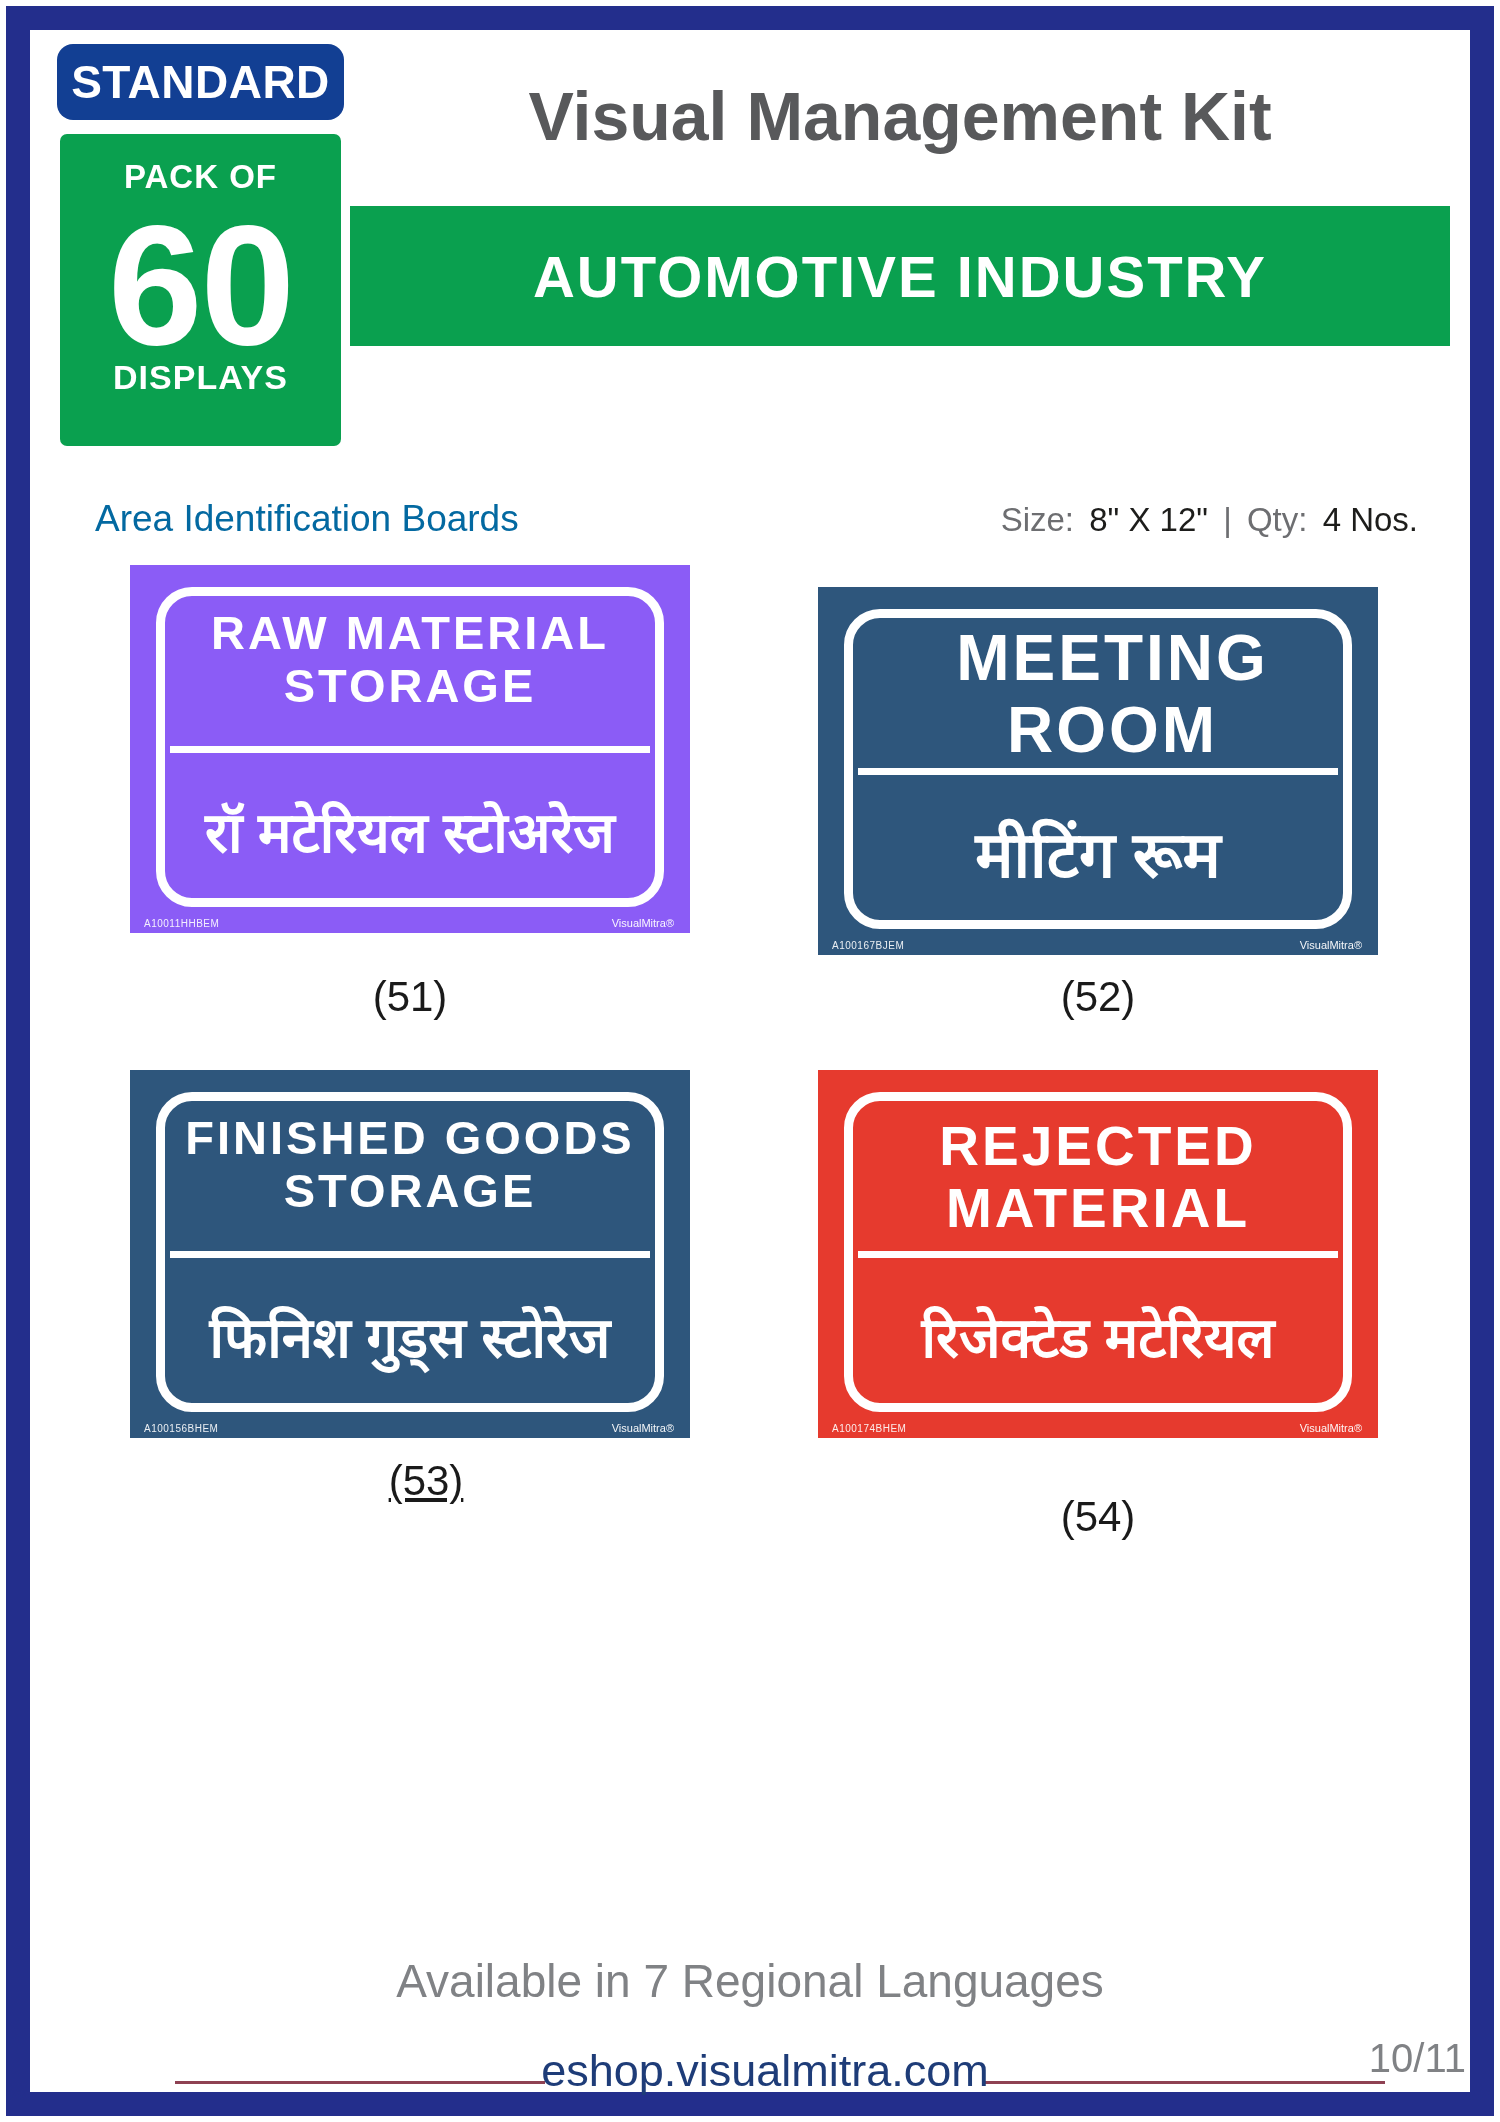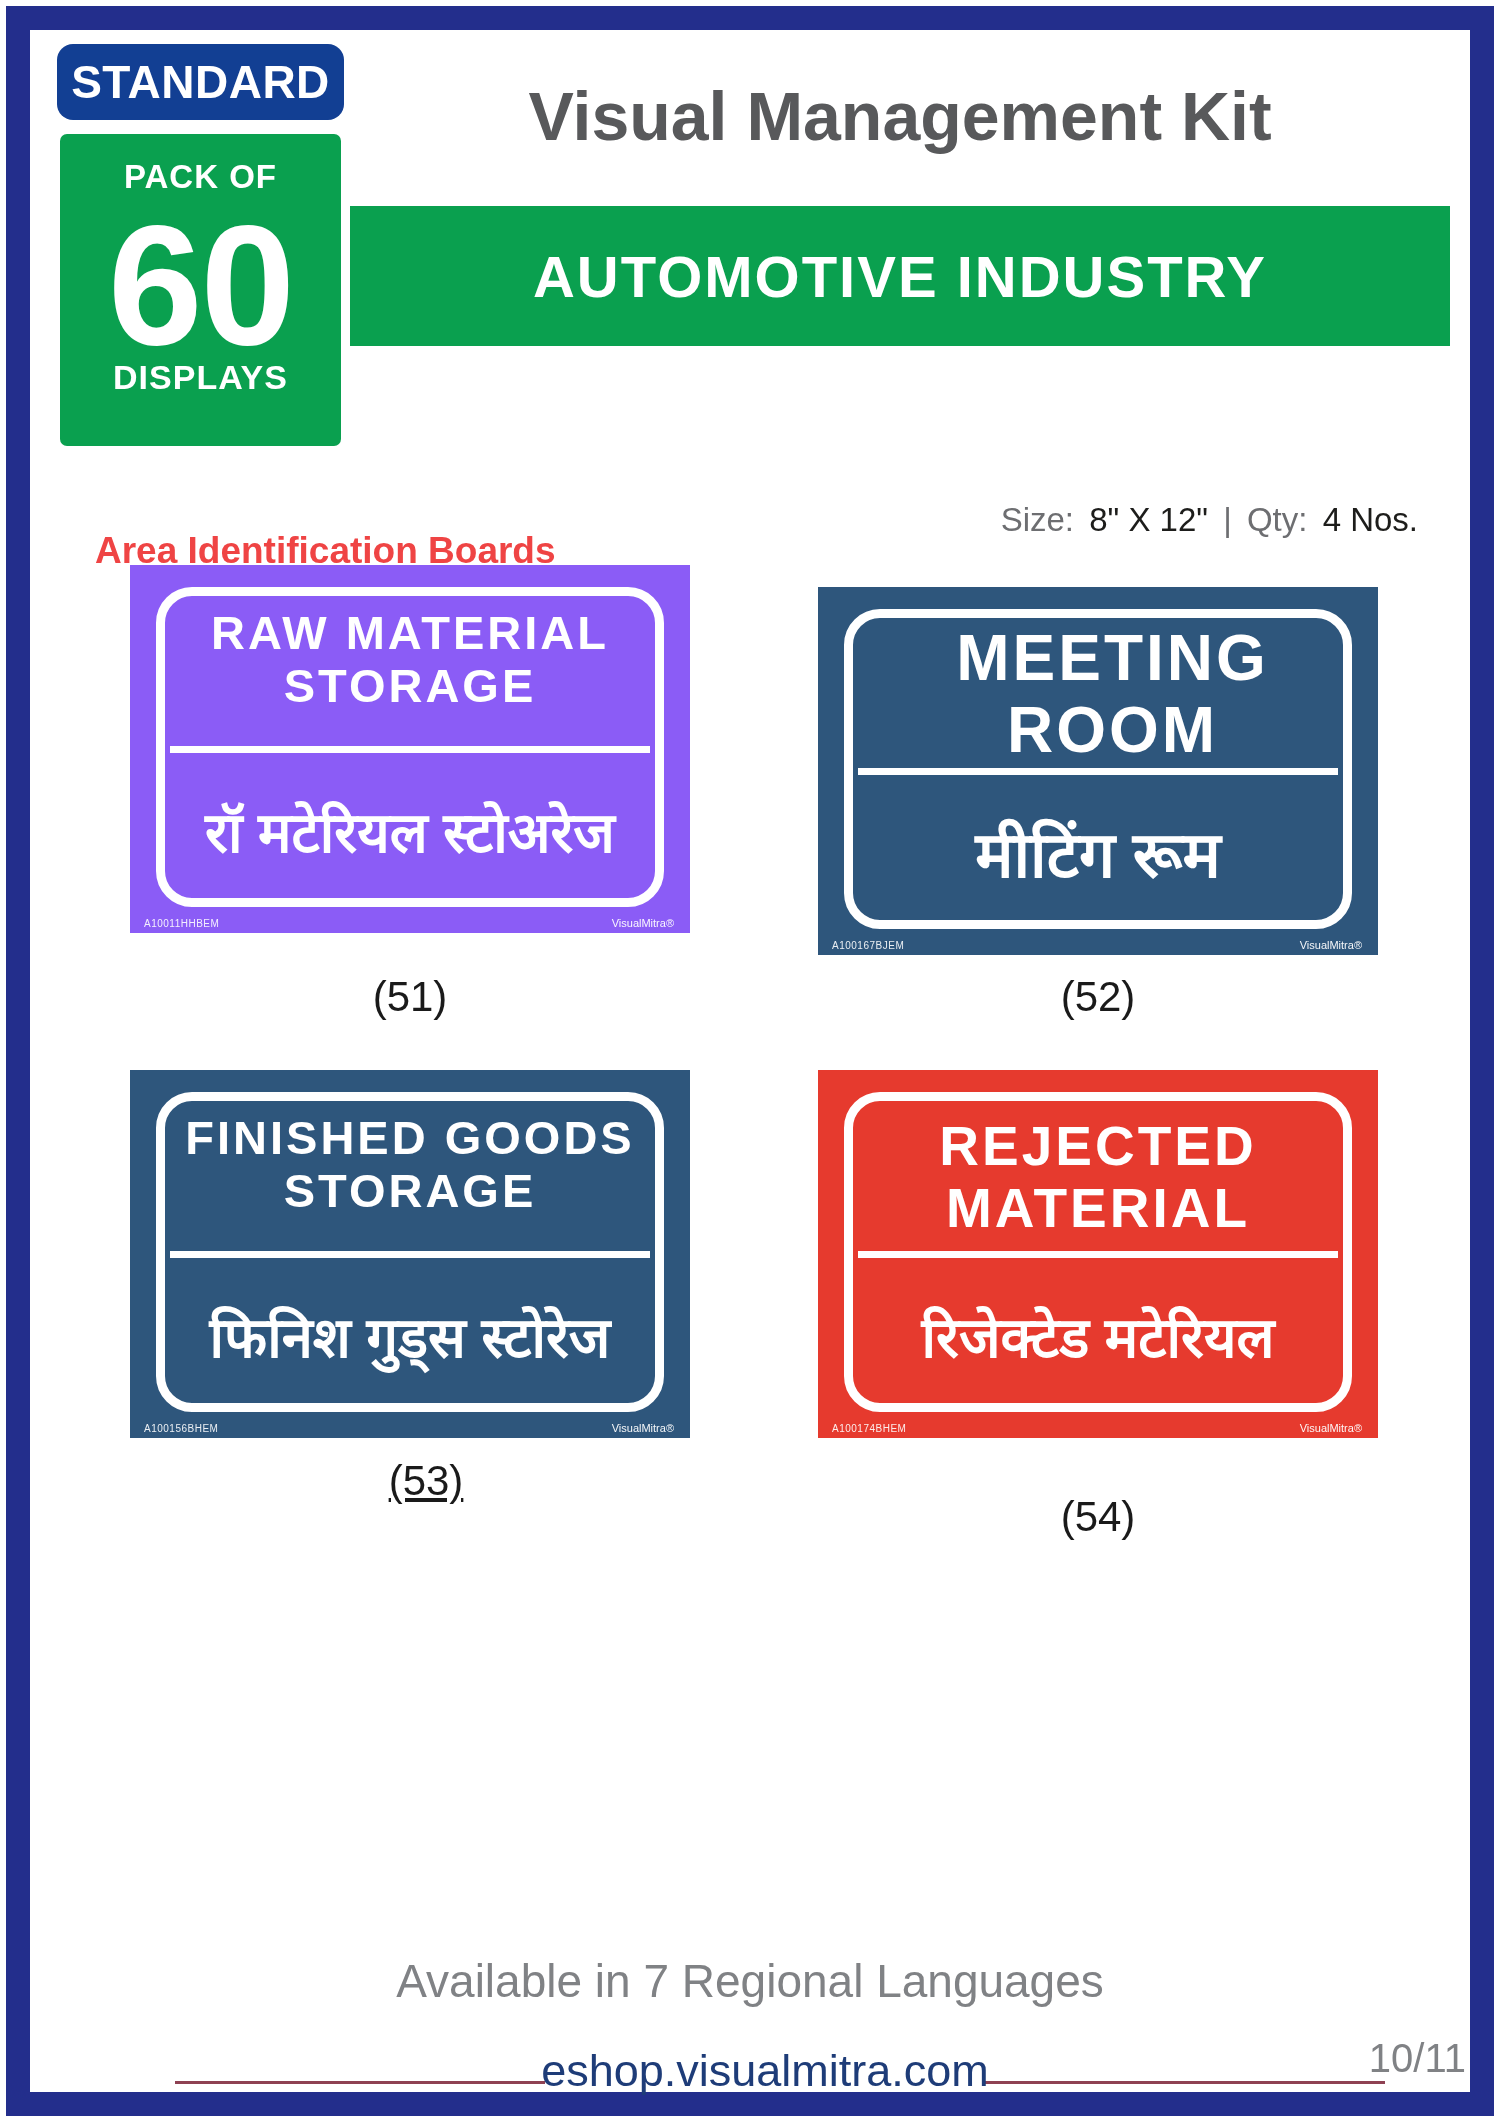--- a/index.html
+++ b/index.html
@@ -27,21 +27,21 @@
     position:absolute; left:350px; top:82px; width:1100px; text-align:center;
     color:#58595b; font-weight:bold; font-size:68px; line-height:1; letter-spacing:0;
   }
   .industry-banner{
     position:absolute; left:350px; top:206px; width:1100px; height:140px; background:#0aa04f;
     display:flex; align-items:center; justify-content:center;
   }
   .industry-banner span{ color:#fff; font-weight:bold; font-size:58px; letter-spacing:2px; }
 
   
-  .section-heading{ position:absolute; left:95px; top:500px; color:#ef4444; font-weight:bold; font-size:37px; line-height:1;margin-top:32px; }
+  .section-heading{ position:absolute; left:95px; top:500px; color:#0369a1; font-weight:normal; font-size:37px; line-height:1; }
   .size-line{ position:absolute; right:82px; top:503px; font-size:33px; line-height:1; white-space:nowrap; }
   .size-line .lbl{ color:#6d6e71; }
   .size-line .val{ color:#1d1d1b; }
   .size-line span{ margin-left:6px; }
 
   
   .board{ position:absolute; width:560px; height:368px; }
   .board-frame{ position:absolute; top:22px; bottom:26px; left:26px; right:26px; border:9px solid #fff; border-radius:36px; }
   .board-title{
     position:absolute; top:42px; left:0; right:0; text-align:center;

